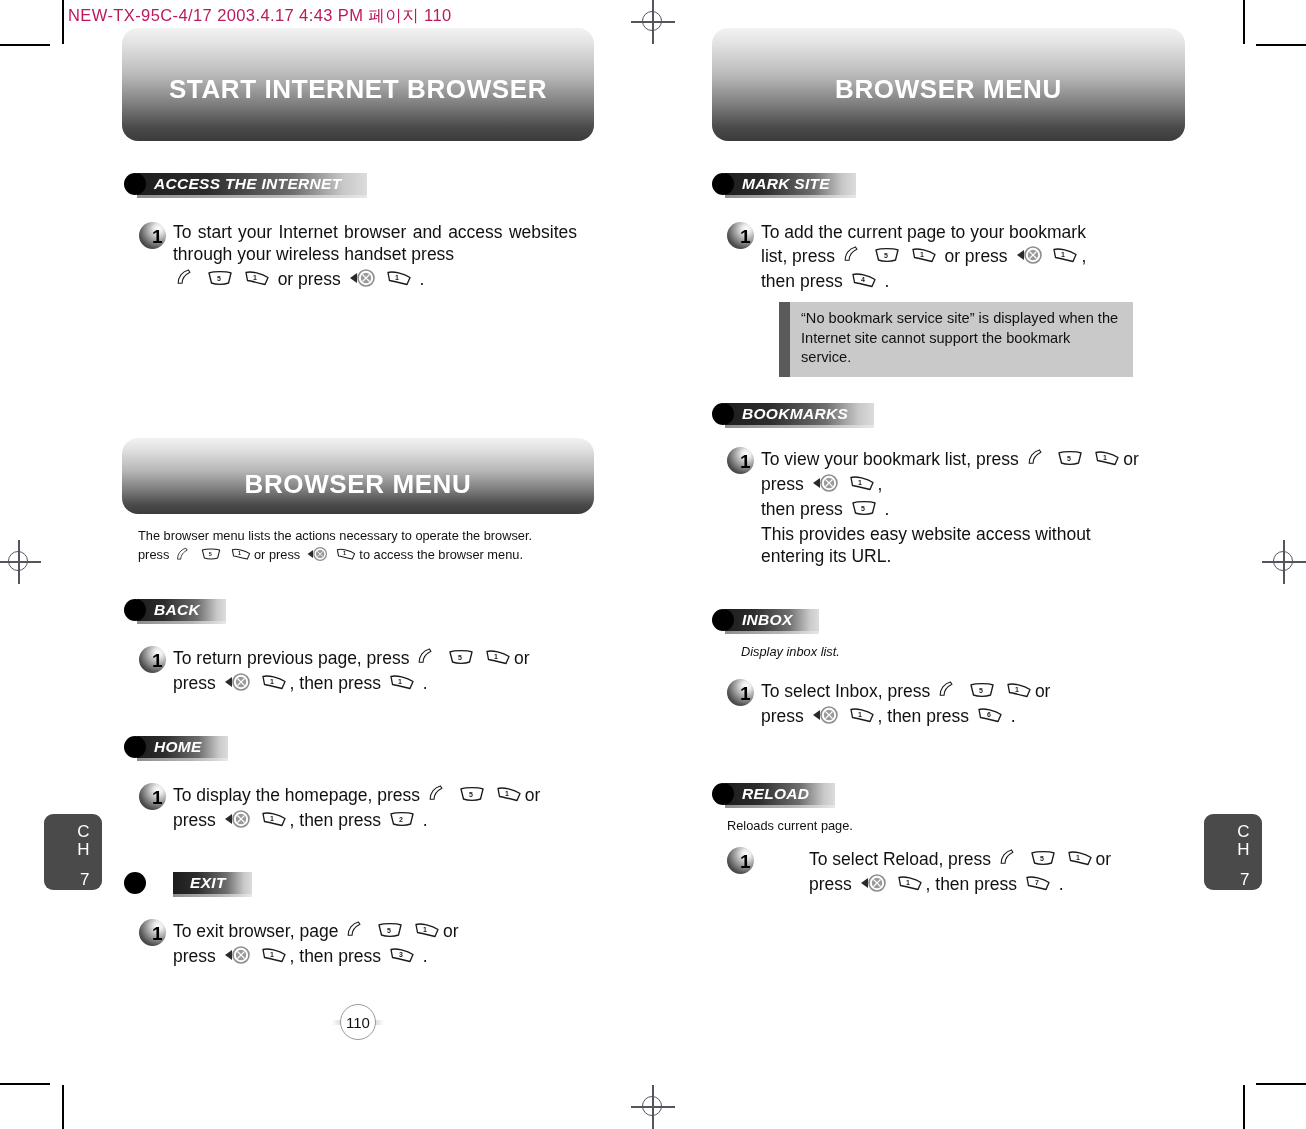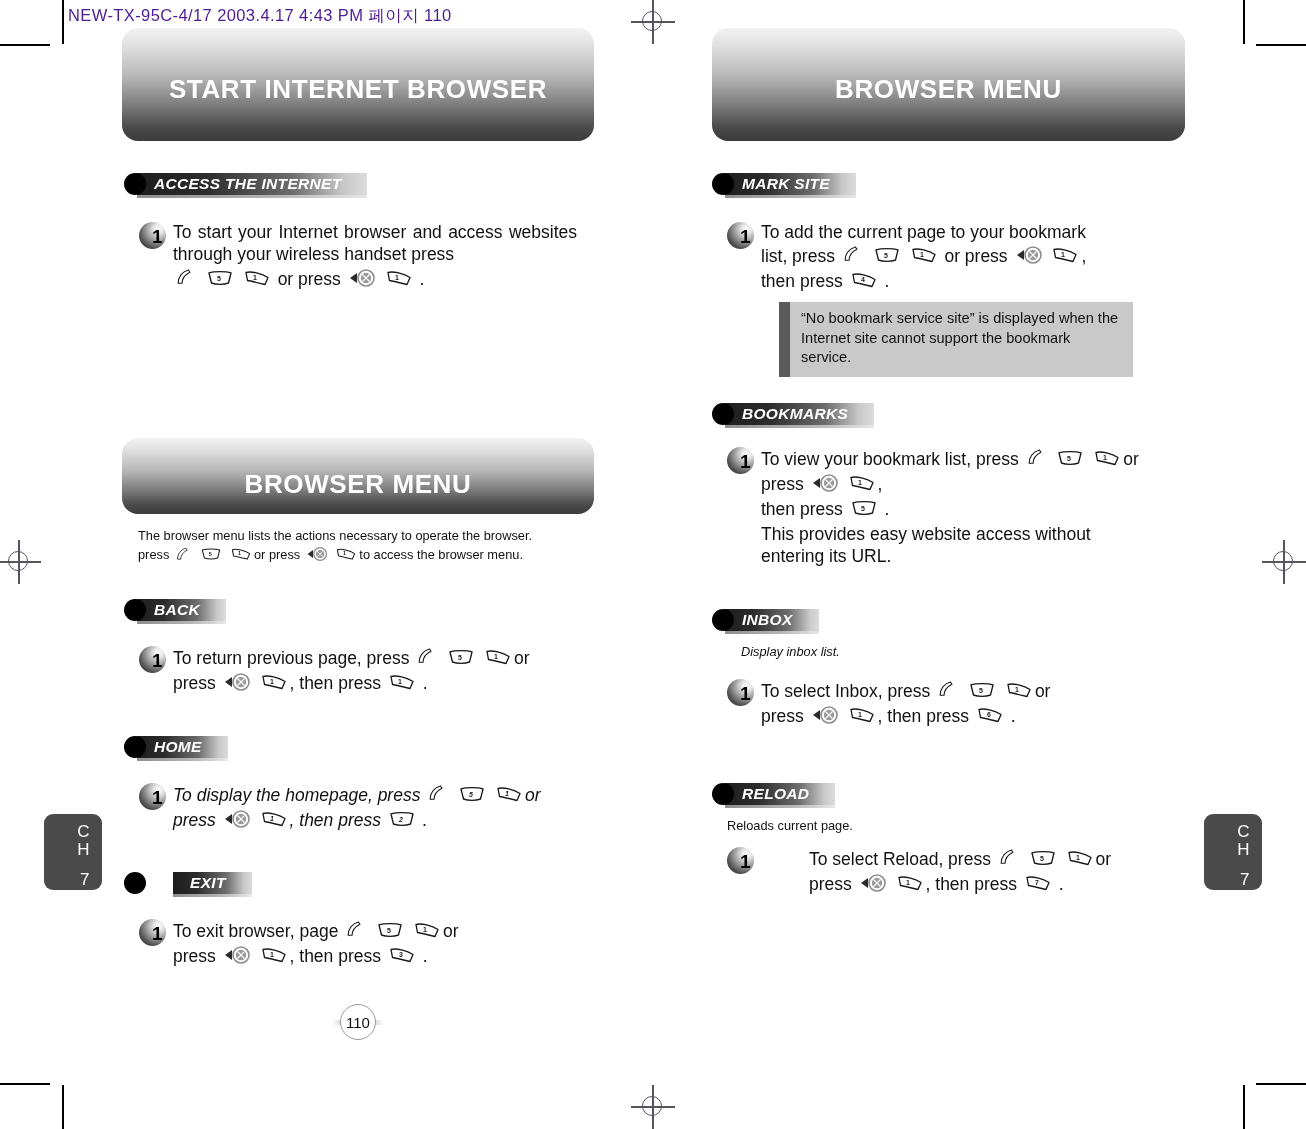--- a/index.html
+++ b/index.html
@@ -37,21 +37,21 @@
     position: absolute; top: 0; left: 21.3px;
     width: 1.3px; height: 44px; background: #55555e;
   }
 
   
   .doc-meta {
     position: absolute;
     left: 68px; top: 5px;
     font-size: 16.5px;
     letter-spacing: 0.4px;
-    color: #4c1d95;
+    color: #be185d;
     white-space: nowrap;
     font-family: "Liberation Sans", sans-serif;
   }
 
   
   .page { position: absolute; top: 0; height: 1129px; }
   .page-left  { left: 0;   width: 653px; }
   .page-right { left: 653px; width: 653px; }
 
   
@@ -387,21 +387,21 @@
     <div class="bullet"></div>
     <div class="plate">
       <span class="plate-label">HOME</span>
     </div>
   </div>
   <div class="step" style="left:139px; top:782px; width:452px;">
     <div class="step-badge">
       <div class="orb"></div>
       <div class="num">1</div>
     </div>
-    <div class="step-text" style="width:425px;font-style:italic;">
+    <div class="step-text" style="width:425px;">
       <span>To display the homepage, press</span>
       <span class="key"><svg width="22" height="22" viewBox="0 0 28 22">
             <use href="#g-menu"></use>
           </svg></span>
       <span class="key"><svg width="28" height="20" viewBox="0 0 28 20">
             <use href="#g-numkey"></use>
             <text x="13" y="12.5" font-size="7" font-family="Liberation Sans, sans-serif" font-weight="bold" text-anchor="middle" fill="#1a1a1a">5</text>
           </svg></span>
       <span class="key"><svg width="28" height="20" viewBox="0 0 28 20">
             <use href="#g-numkey-slant"></use>

